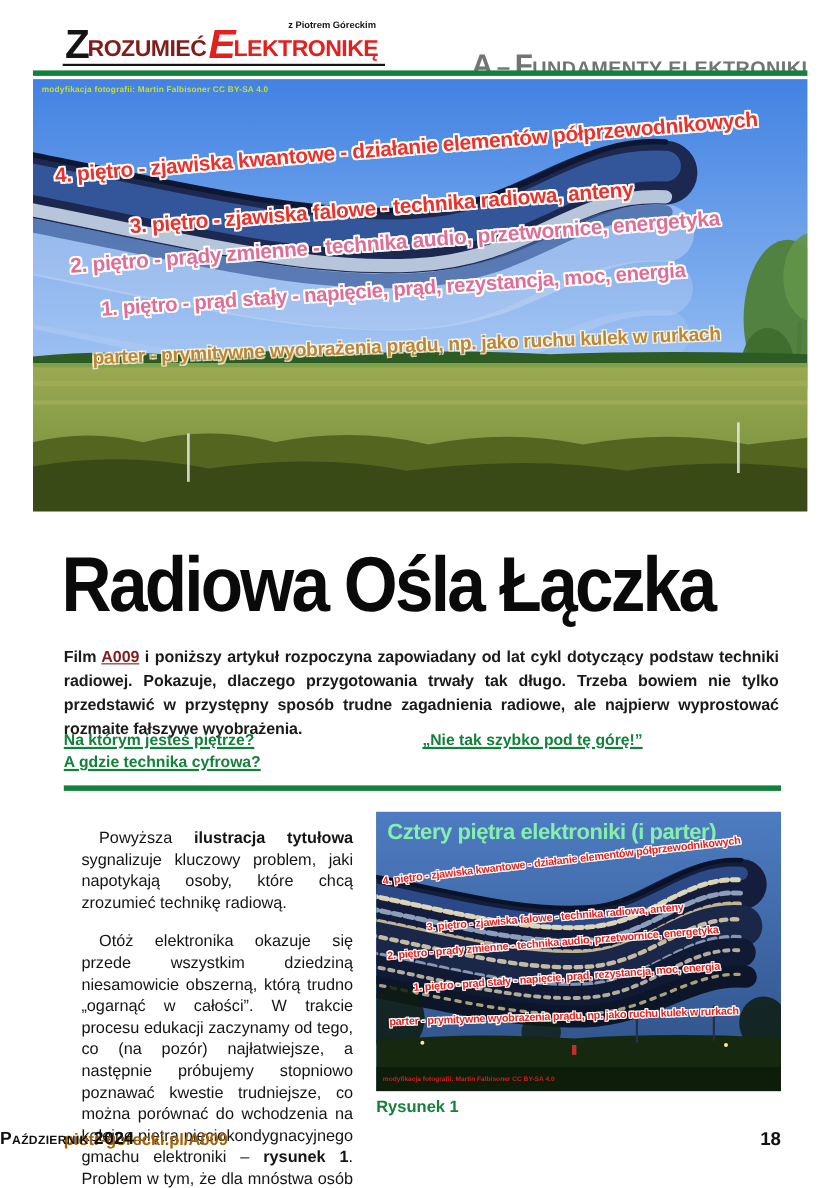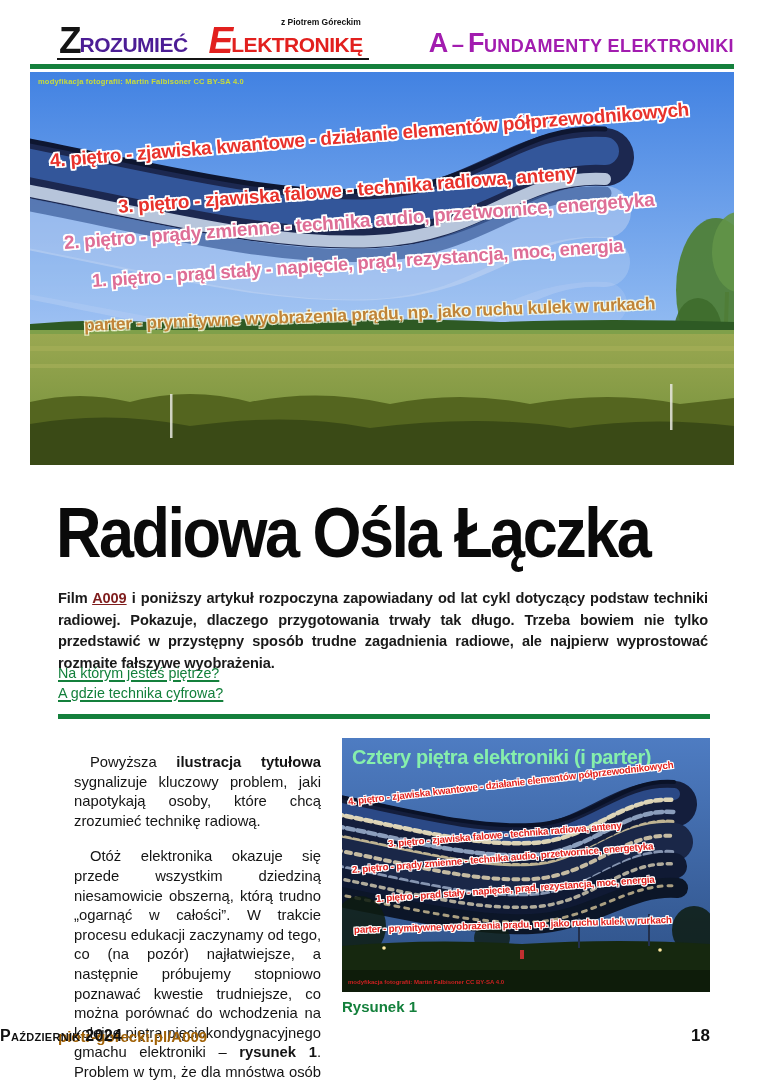--- a/index.html
+++ b/index.html
@@ -5,25 +5,25 @@
   html,body{margin:0;padding:0;background:#ffffff;}
   body{width:764px;height:1080px;position:relative;overflow:hidden;
        font-family:"Liberation Sans","DejaVu Sans",sans-serif;}
   .abs{position:absolute;}
 
   
   .masthead{position:absolute;top:22px;left:30px;width:704px;height:40px;}
   .logo{position:absolute;left:27px;top:4px;display:flex;align-items:flex-end;
         border-bottom:2.5px solid #141414;padding:0 6px 2px 2px;}
   .logo-z{font-size:37px;line-height:30px;font-weight:700;color:#141414;letter-spacing:-2px;}
-  .logo-w1{font-size:21px;line-height:22px;font-weight:700;color:#4c1d95;letter-spacing:-0.5px;margin-right:21px;}
+  .logo-w1{font-size:21px;line-height:22px;font-weight:700;color:#7f1d1d;letter-spacing:-0.5px;margin-right:2px;}
   .logo-e{font-size:37px;line-height:30px;font-weight:700;font-style:italic;color:#e2201e;letter-spacing:-2px;}
   .logo-w2{font-size:21px;line-height:22px;font-weight:700;color:#e2201e;letter-spacing:-0.5px;}
   .logo-tagline{position:absolute;top:-9px;right:8px;font-size:8.5px;font-weight:700;color:#141414;white-space:nowrap;margin-left:22px;}
-  .section-head{position:absolute;right:0;top:6px;color:#a21caf;font-weight:700;white-space:nowrap;}
+  .section-head{position:absolute;right:0;top:22px;color:#737373;font-weight:700;white-space:nowrap;}
   .sh-big{font-size:27px;letter-spacing:-0.5px;}
   .sh-dash{font-size:22px;padding:0 4px;}
   .sh-rest{font-size:18px;letter-spacing:0.4px;}
   .green-rule{position:absolute;top:64px;left:30px;width:704px;height:4.5px;background:#14803c;}
 
   
   .hero{position:absolute;top:72px;left:30px;width:704px;height:393px;overflow:hidden;background:#4c86e4;}
   .hero svg{position:absolute;top:0;left:0;}
   .photo-credit{position:absolute;top:5px;left:8px;font-size:7.5px;font-weight:700;
                 color:#c9dc3a;letter-spacing:0.2px;white-space:nowrap;}
@@ -42,21 +42,21 @@
 
   
   .article-title{position:absolute;top:492px;left:56px;margin:0;font-size:63px;font-weight:700;
                  color:#0a0a0a;letter-spacing:-2.5px;transform:scaleY(1.12);transform-origin:top left;
                  white-space:nowrap;}
   .lead{position:absolute;top:588px;left:58px;width:650px;margin:0;font-size:14.6px;
         line-height:21.5px;font-weight:700;color:#1a1a1a;text-align:justify;letter-spacing:-0.1px;}
   .doc-link{color:#7f1d1d;text-decoration:underline;cursor:pointer;}
   .links-row{position:absolute;top:663px;left:58px;width:652px;display:flex;}
   .links-col{width:330px;}
-  .links-col a{display:block;color:#14803c;font-weight:400;font-size:14.3px;line-height:20px;
+  .links-col a{display:block;color:#14803c;font-weight:700;font-size:14.3px;line-height:20px;
                text-decoration:underline;text-decoration-thickness:1.5px;text-underline-offset:2px;
                cursor:pointer;width:fit-content;}
   .divider{position:absolute;top:714px;left:58px;width:652px;height:4.5px;background:#14803c;}
 
   
   .col-text{position:absolute;top:737px;left:58px;width:279px;font-size:14.8px;line-height:19.6px;
             color:#141414;text-align:justify;}
   .col-text p{margin:16px;text-indent:16px;}
   .fig{position:absolute;top:738px;left:342px;width:368px;height:254px;overflow:hidden;background:#3f66a8;}
   .fig svg{position:absolute;top:0;left:0;}
@@ -154,20 +154,21 @@
 <h1 class="article-title">Radiowa Ośla Łączka</h1>
 
 <p class="lead"><span>Film </span><a class="doc-link">A009</a><span> i poniższy artykuł rozpoczyna zapowiadany od lat cykl dotyczący podstaw techniki radiowej. Pokazuje, dlaczego przygotowania trwały tak długo. Trzeba bowiem nie tylko przedstawić w przystępny sposób trudne zagadnienia radiowe, ale najpierw wyprostować rozmaite fałszywe wyobrażenia.</span></p>
 
 <div class="links-row">
   <div class="links-col">
     <a>Na którym jesteś piętrze?</a>
     <a>A gdzie technika cyfrowa?</a>
   </div>
   <div class="links-col">
+    <a>„Nie tak szybko pod tę górę!”</a>
   </div>
 </div>
 
 <div class="divider"></div>
 
 <div class="col-text">
   <p><span>Powyższa </span><b>ilustracja tytułowa</b><span> sygnalizuje kluczowy problem, jaki napotykają osoby, które chcą zrozumieć technikę radiową.</span></p>
   <p><span>Otóż elektronika okazuje się przede wszystkim dziedziną niesamowicie obszerną, którą trudno „ogarnąć w całości”. W trakcie procesu edukacji zaczynamy od tego, co (na pozór) najłatwiejsze, a następnie próbujemy stopniowo poznawać kwestie trudniejsze, co można porównać do wchodzenia na kolejne piętra pięciokondygnacyjnego gmachu elektroniki – </span><b>rysunek 1</b><span>. Problem w tym, że dla mnóstwa osób technika radiowa wydaje się być oderwana od fundamentów elektroniki i niejako zawieszona w powietrzu.</span></p>
 </div>
 

